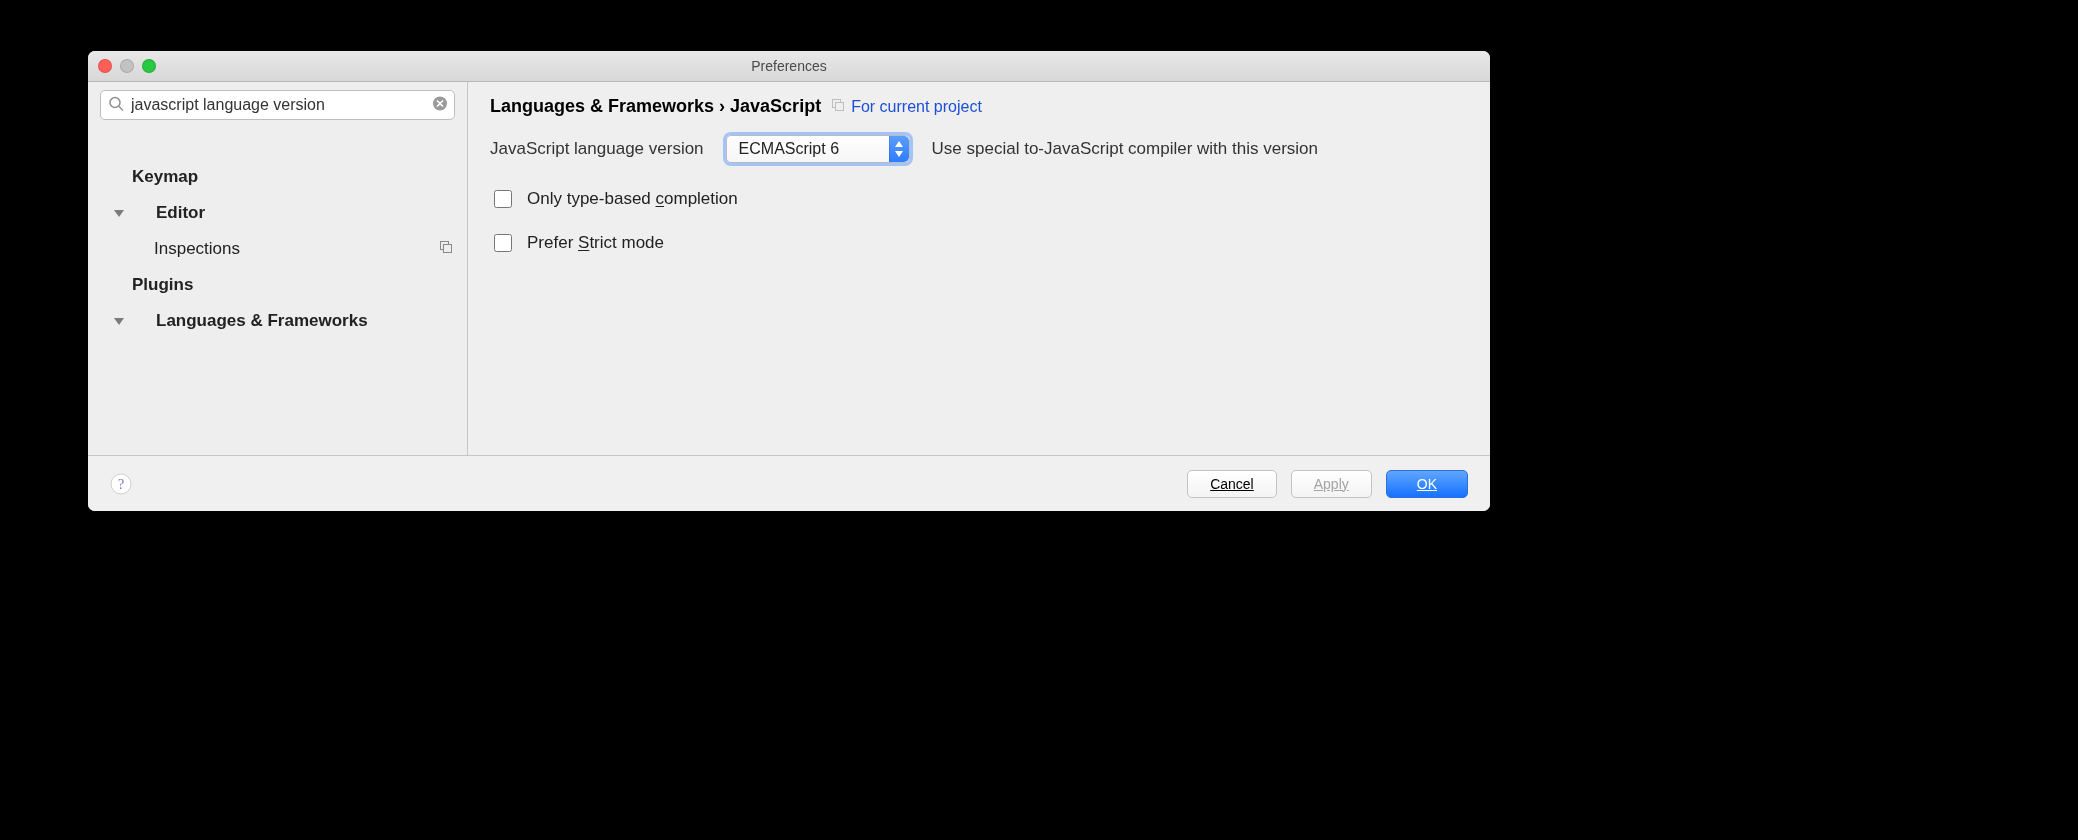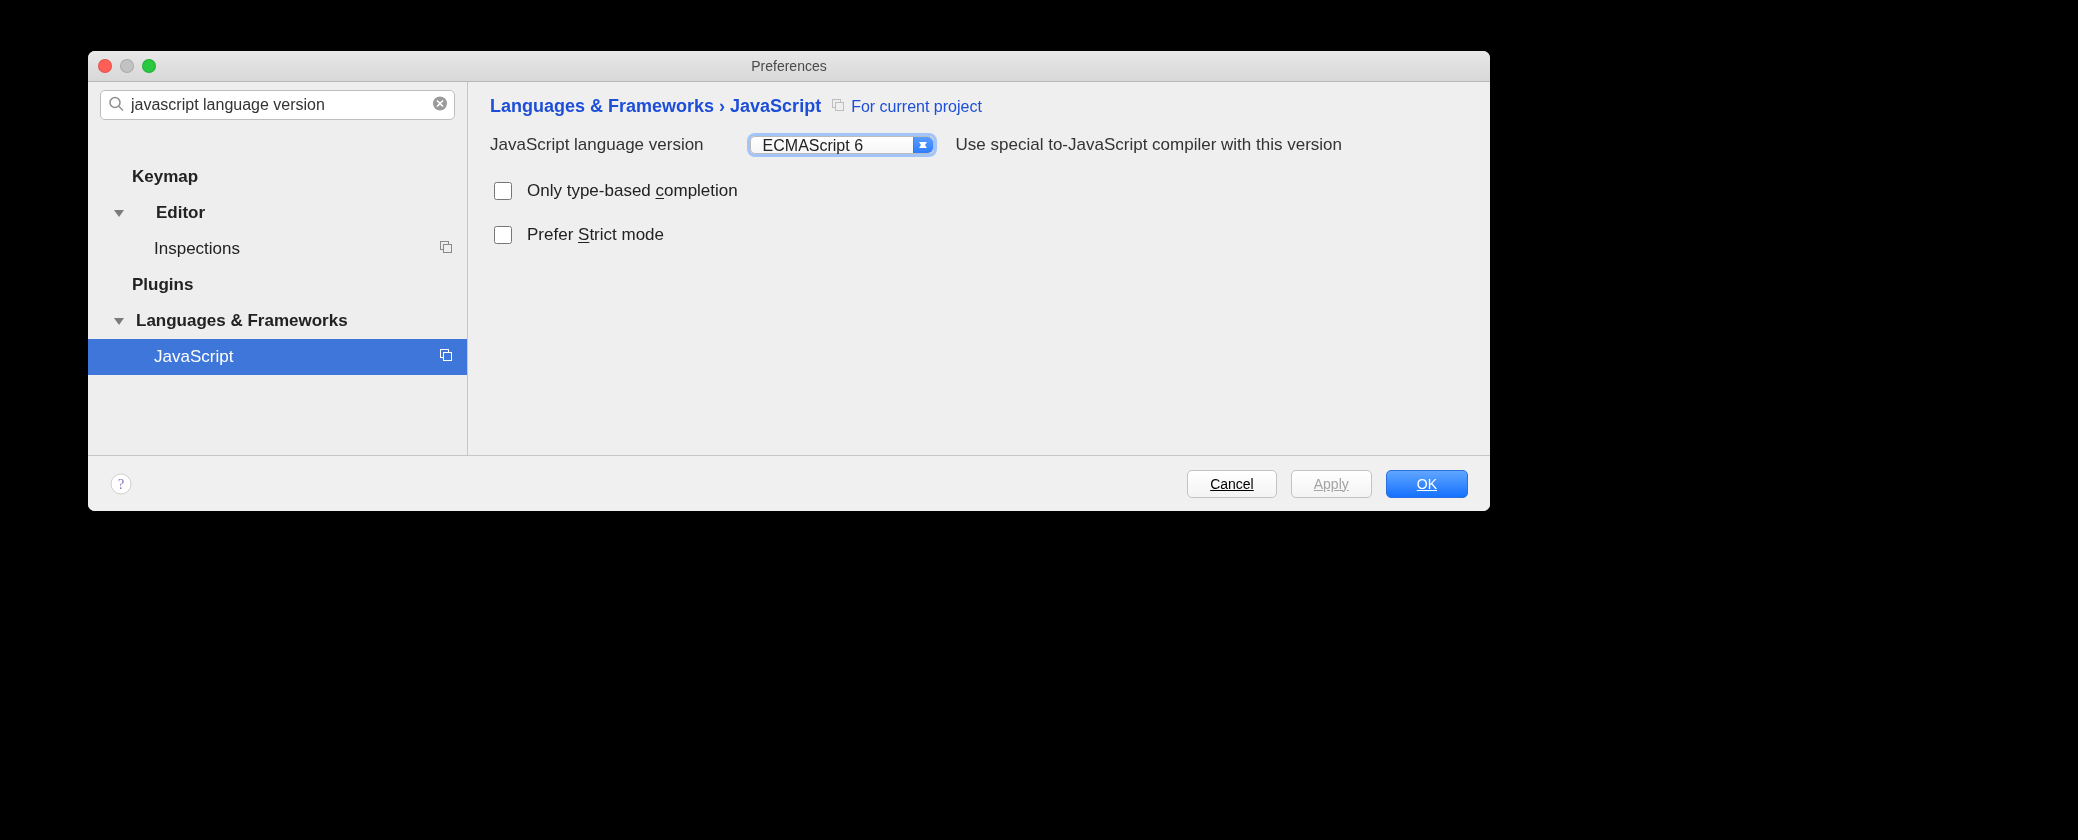--- a/index.html
+++ b/index.html
@@ -135,51 +135,50 @@
     }
     .panel-breadcrumb {
       display: flex;
       align-items: center;
       gap: 10px;
       margin-bottom: 18px;
     }
     .panel-breadcrumb .bc {
       font-size: 18px;
       font-weight: 700;
-      color: #1d4ed8;
+      color: #000000;
     }
     .panel-breadcrumb .scope-hint {
       font-size: 16px;
       color: #1d4ed8;
       display: inline-flex;
       align-items: center;
       gap: 6px;
     }
 
     .form-row {
       display: flex;
       align-items: center;
       gap: 22px;
       margin-bottom: 24px;
     }
     .form-row .lbl { font-size: 17px; color: #333; }
     .form-row .tail { font-size: 17px; color: #333; }
     .select {
       position: relative;
       display: inline-flex;
-      align-items: flex-start;
-      height: 18px;
+      align-items: center;
+      height: 28px;
       padding: 0 30px 0 12px;
       min-width: 184px;
       border: 1px solid #bcbcbc;
       border-radius: 5px;
       background: linear-gradient(#fff, #f6f6f6);
       font-size: 16px;
       box-shadow: 0 0 0 3px rgba(99,160,255,0.55);
-      margin-left: 24px;
     }
     .select .stepper {
       position: absolute; right: 0; top: 0; height: 100%; width: 20px;
       border-left: 1px solid rgba(0,0,0,0.1);
       background: linear-gradient(#5a9dff, #2f7dff);
       border-radius: 0 5px 5px 0;
     }
     .select .stepper svg { position:absolute; left:50%; transform:translateX(-50%); }
 
     .checkbox-row {
@@ -273,32 +272,25 @@
             <div class="tree-row lv1" style="padding-left: 66px;">
               <span class="label">Inspections</span>
               <span class="scope-icon"><svg width="14" height="14" viewBox="0 0 14 14">
                   <rect x="1.5" y="1.5" width="8" height="8" stroke="#8a8a8a" fill="none"></rect>
                   <rect x="4.5" y="4.5" width="8" height="8" stroke="#8a8a8a" fill="#eeeeee"></rect>
                 </svg></span>
             </div>
             <div class="tree-row lv0" style="padding-left: 44px;">
               <span class="label">Plugins</span>
             </div>
-            <div class="tree-row lv0" style="padding-left: 48px;">
+            <div class="tree-row lv0" style="padding-left: 68px;">
               <span class="twisty" style="left: 26px;"><svg width="10" height="10" viewBox="0 0 10 10">
                   <path d="M0 2 L10 2 L5 9 Z" fill="#7b7b7b"></path>
                 </svg></span>
               <span class="label">Languages &amp; Frameworks</span>
-            </div>
-            <div class="tree-row lv1 sel" style="padding-left: 66px;">
-              <span class="label">JavaScript</span>
-              <span class="scope-icon"><svg width="14" height="14" viewBox="0 0 14 14">
-                  <rect x="1.5" y="1.5" width="8" height="8" stroke="#fff" fill="none"></rect>
-                  <rect x="4.5" y="4.5" width="8" height="8" stroke="#fff" fill="#3f76d9"></rect>
-                </svg></span>
             </div>
           </div>
       </div>
 
       <div class="panel">
         <div class="panel-breadcrumb">
           <span class="bc">Languages &amp; Frameworks › JavaScript</span>
           <span class="scope-hint">
             <span>
               <svg width="14" height="14" viewBox="0 0 14 14">

